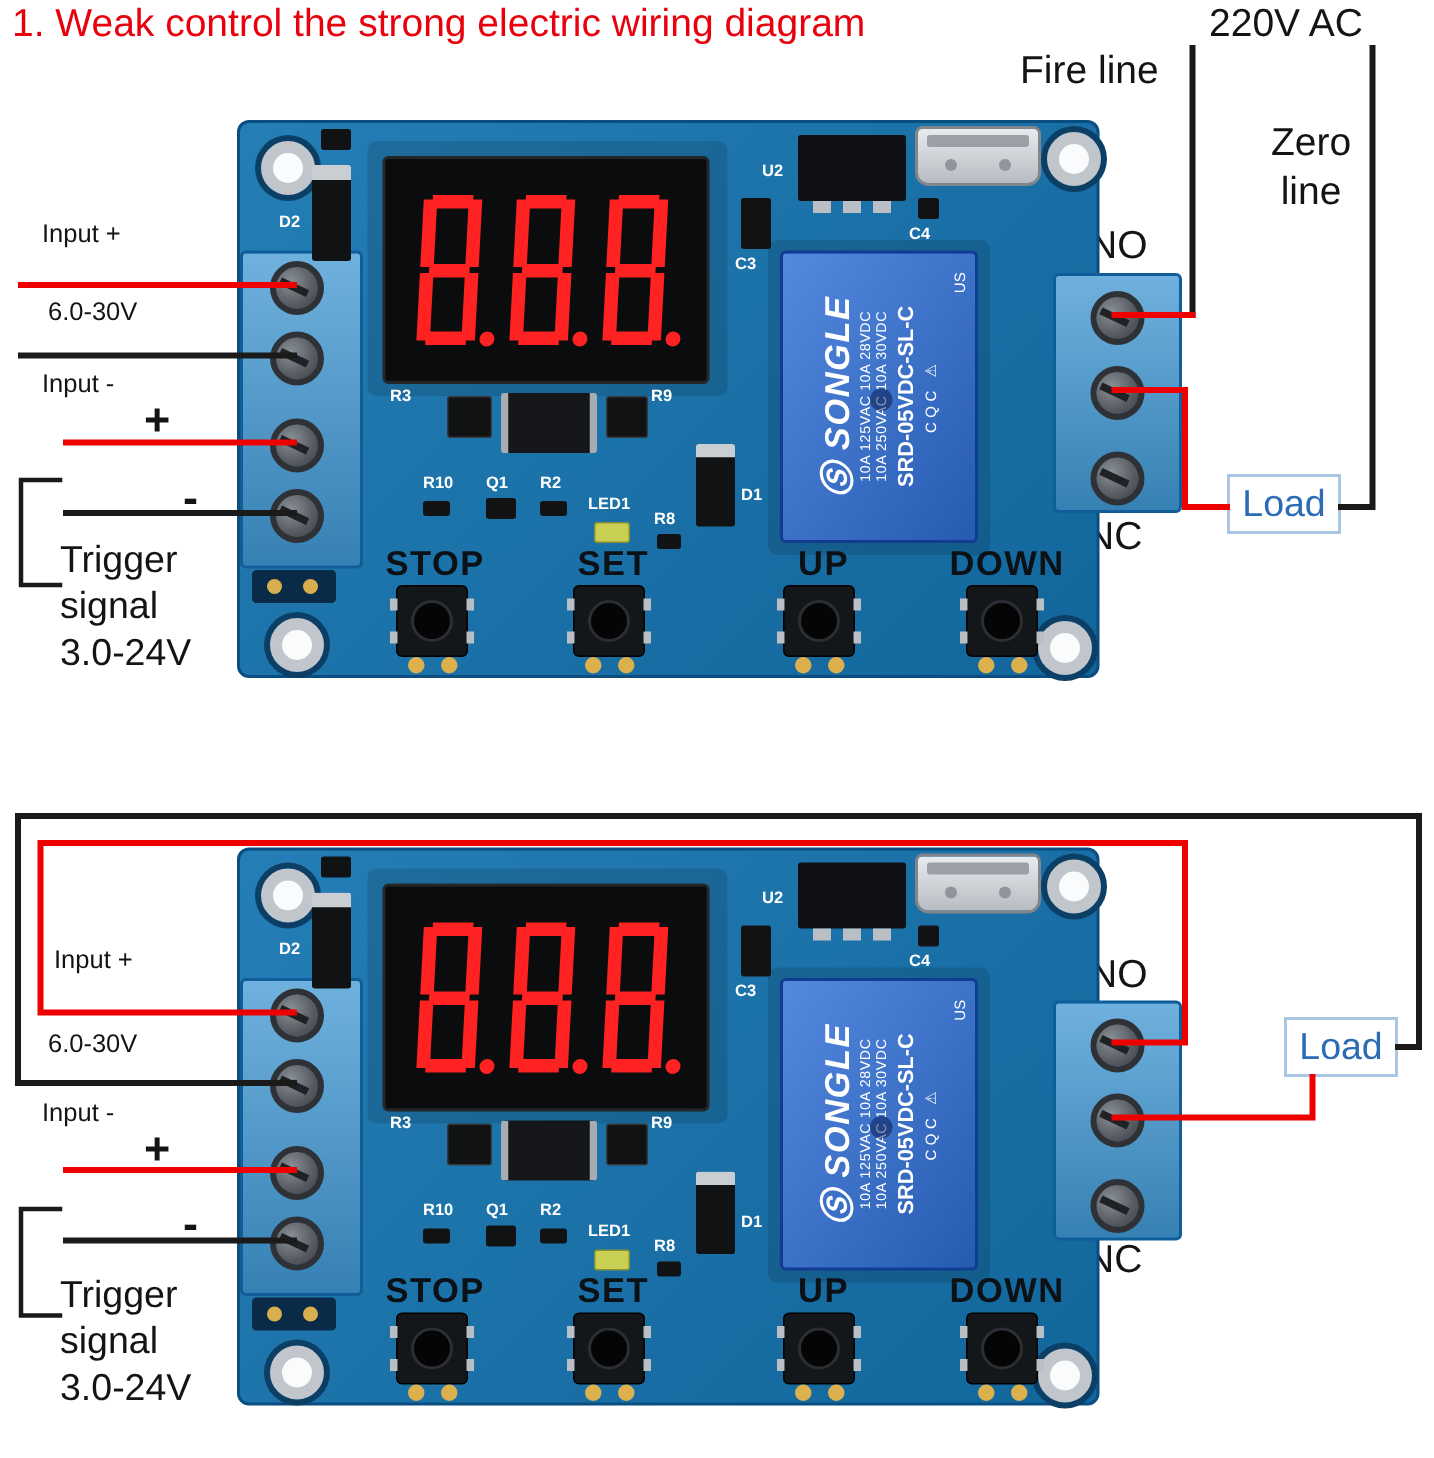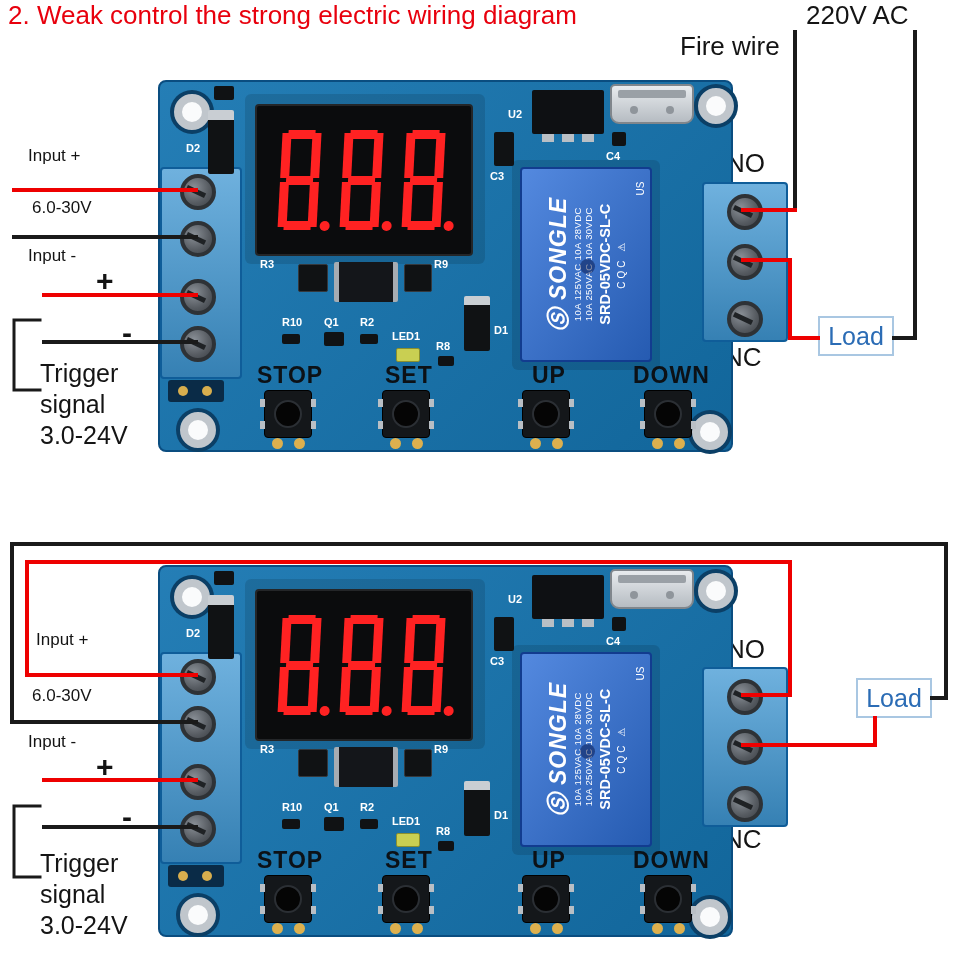--- a/index.html
+++ b/index.html
@@ -73,23 +73,27 @@
   .pads{position:absolute;left:8px;top:298px;width:56px;height:22px;background:#0a2b47;border-radius:3px;}
   .pads::before{content:"";position:absolute;left:10px;top:6px;width:10px;height:10px;border-radius:50%;background:#d8ae4e;box-shadow:24px 0 #d8ae4e;}
 
   .sr{position:absolute;width:1px;height:1px;overflow:hidden;clip-path:inset(50%);}
 </style>
 </head>
 <body>
 
 <div class="canvas">
 
-  <div class="heading" style="left:8px;top:0;">2. Weak control the strong electric wiring diagram</div>
+  <div class="heading" style="left:8px;top:0;">1. Weak control the strong electric wiring diagram</div>
   <div class="ann big" style="left:806px;top:0;">220V AC</div>
-  <div class="ann big" style="left:680px;top:31px;">Fire wire</div>
+  <div class="ann big" style="left:680px;top:31px;">Fire line</div>
+  <div class="zero">
+    <span>Zero</span>
+    <span>line</span>
+  </div>
   <div class="ann" style="left:28px;top:146px;">Input +</div>
   <div class="ann" style="left:32px;top:198px;">6.0-30V</div>
   <div class="ann" style="left:28px;top:246px;">Input -</div>
   <div class="ann sign" style="left:96px;top:264px;">+</div>
   <div class="ann sign" style="left:122px;top:316px;">-</div>
   <div class="stack" style="left:40px;top:358px;">
     <span>Trigger</span>
     <span>signal</span>
     <span>3.0-24V</span>
   </div>

